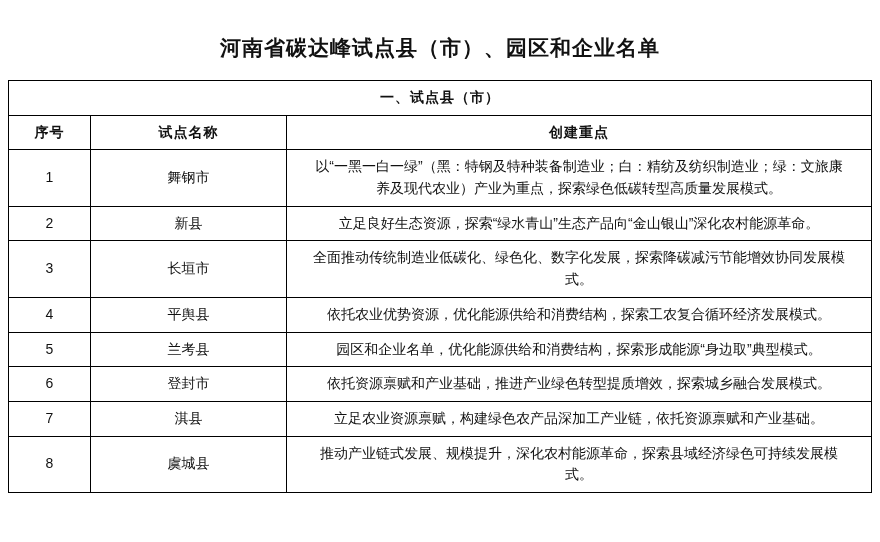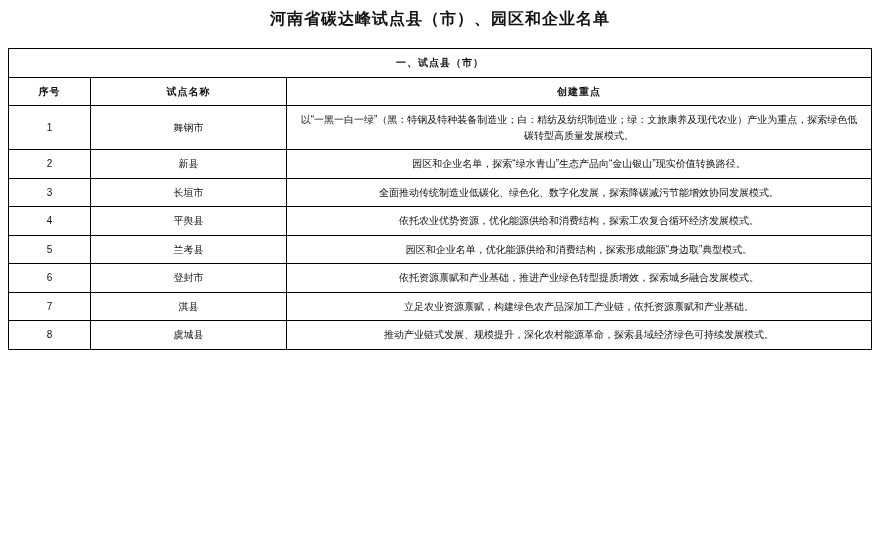--- a/index.html
+++ b/index.html
@@ -15,43 +15,43 @@
     overflow: hidden;
   }
   .page {
     width: 880px;
     height: 542px;
     position: relative;
     box-sizing: border-box;
   }
   .doc-title {
     text-align: center;
-    font-size: 16px;
+    font-size: 21px;
     font-weight: bold;
     letter-spacing: 1px;
     color: #111111;
-    padding-top: 9px;
+    padding-top: 34px;
     padding-bottom: 18px;
     font-family: "Liberation Serif", serif;
   }
   .table-wrap {
     padding: 0 8px;
     box-sizing: border-box;
   }
   table.main-table {
     border-collapse: collapse;
     width: 864px;
     table-layout: fixed;
     border: 1px solid #000000;
   }
   table.main-table td {
     border: 1px solid #000000;
-    padding: 6px 12px;
+    padding: 6px 22px;
     vertical-align: middle;
-    font-size: 10px;
+    font-size: 14px;
     line-height: 1.55;
     color: #111111;
   }
   .section-row td {
     text-align: center;
     font-weight: bold;
     font-size: 16px;
     letter-spacing: 1px;
     padding: 9px 8px;
     font-family: "Liberation Serif", serif;
@@ -118,21 +118,21 @@
         </tr>
 
         <tr>
           <td class="cell-no tall-cell">1</td>
           <td class="cell-name tall-cell">舞钢市</td>
           <td class="cell-focus tall-cell">以“一黑一白一绿”（黑：特钢及特种装备制造业；白：精纺及纺织制造业；绿：文旅康养及现代农业）产业为重点，探索绿色低碳转型高质量发展模式。</td>
         </tr>
         <tr>
           <td class="cell-no">2</td>
           <td class="cell-name">新县</td>
-          <td class="cell-focus">园区和企业名单，探索“绿水青山”生态产品向“金山银山”现实价值转换路径。</td>
+          <td class="cell-focus">立足良好生态资源，探索“绿水青山”生态产品向“金山银山”深化农村能源革命。</td>
         </tr>
         <tr>
           <td class="cell-no">3</td>
           <td class="cell-name">长垣市</td>
           <td class="cell-focus">全面推动传统制造业低碳化、绿色化、数字化发展，探索降碳减污节能增效协同发展模式。</td>
         </tr>
         <tr>
           <td class="cell-no">4</td>
           <td class="cell-name">平舆县</td>
           <td class="cell-focus">依托农业优势资源，优化能源供给和消费结构，探索工农复合循环经济发展模式。</td>

